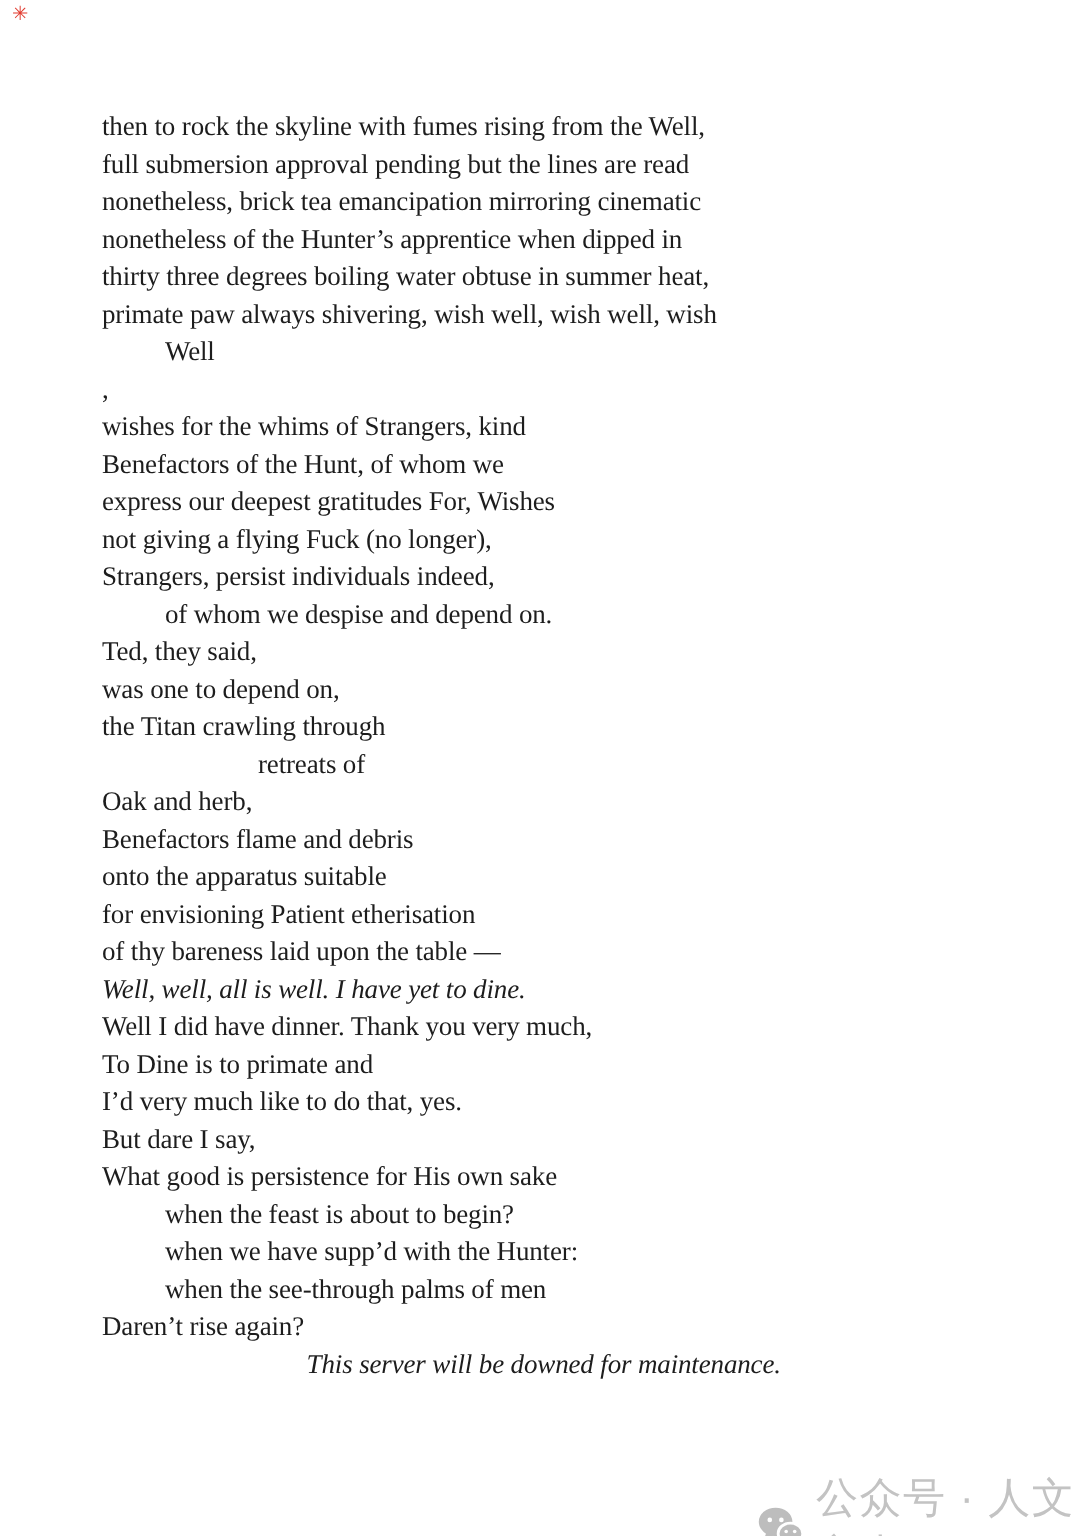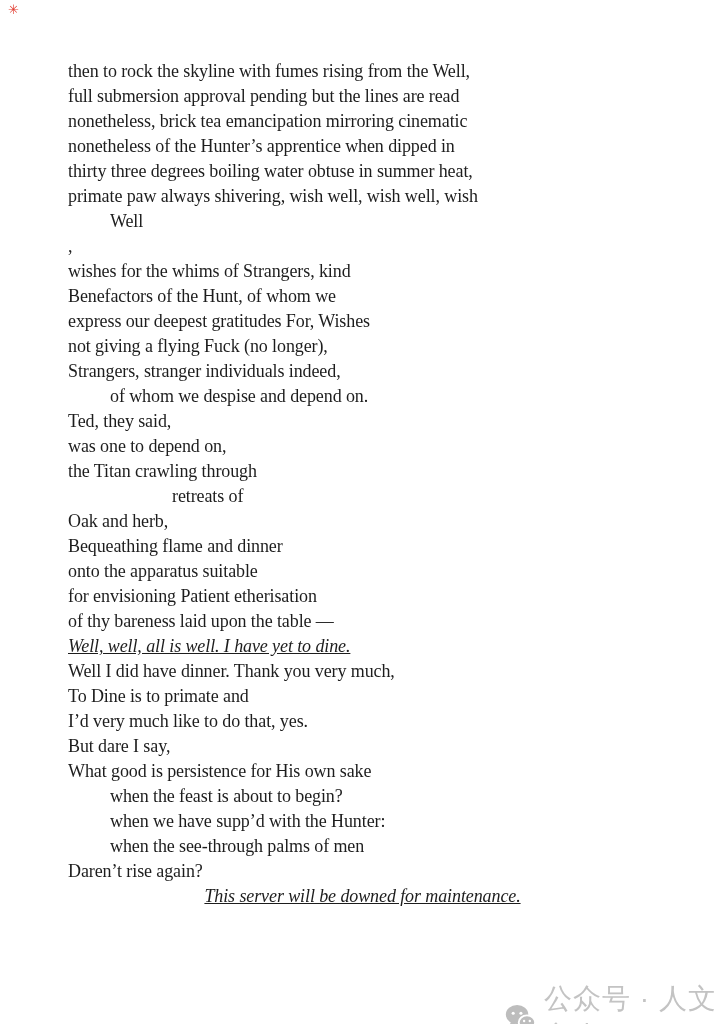--- a/index.html
+++ b/index.html
@@ -12,30 +12,30 @@
   }
   .corner-mark {
     position: absolute;
     left: 8px; top: 3px;
     font-size: 13px;
     line-height: 13px;
     font-family: "DejaVu Sans", sans-serif;
   }
   .poem {
     position: absolute;
-    left: 68px; top: 59px;
+    left: 68px; top: 72px;
     width: 589px;
     font-size: 18px;
     line-height: 25px;
     letter-spacing: -0.1px;
   }
   .poem .line { white-space: nowrap; }
   .poem .line.ind1 { padding-left: 42px; }
   .poem .line.ind2 { padding-left: 104px; }
-  .poem .line.it { font-style: italic; text-decoration: underline; }
+  .poem .line.it { font-style: italic; }
   .poem .line.right { text-align: center; white-space: normal; }
   .watermark {
     position: absolute;
     left: 505px; top: 980px;
     display: flex;
     align-items: center;
     gap: 8px;
   }
   .wm-icon { display: inline-flex; }
   .wm-text {
@@ -55,28 +55,28 @@
     <div class="line">nonetheless, brick tea emancipation mirroring cinematic</div>
     <div class="line">nonetheless of the Hunter’s apprentice when dipped in</div>
     <div class="line">thirty three degrees boiling water obtuse in summer heat,</div>
     <div class="line">primate paw always shivering, wish well, wish well, wish</div>
     <div class="line ind1">Well</div>
     <div class="line">,</div>
     <div class="line">wishes for the whims of Strangers, kind</div>
     <div class="line">Benefactors of the Hunt, of whom we</div>
     <div class="line">express our deepest gratitudes For, Wishes</div>
     <div class="line">not giving a flying Fuck (no longer),</div>
-    <div class="line">Strangers, stranger individuals indeed,</div>
+    <div class="line">Strangers, persist individuals indeed,</div>
     <div class="line ind1">of whom we despise and depend on.</div>
     <div class="line">Ted, they said,</div>
     <div class="line">was one to depend on,</div>
     <div class="line">the Titan crawling through</div>
     <div class="line ind2">retreats of</div>
     <div class="line">Oak and herb,</div>
-    <div class="line">Bequeathing flame and dinner</div>
+    <div class="line">Benefactors flame and debris</div>
     <div class="line">onto the apparatus suitable</div>
     <div class="line">for envisioning Patient etherisation</div>
     <div class="line">of thy bareness laid upon the table —</div>
     <div class="line it">Well, well, all is well. I have yet to dine.</div>
     <div class="line">Well I did have dinner. Thank you very much,</div>
     <div class="line">To Dine is to primate and</div>
     <div class="line">I’d very much like to do that, yes.</div>
     <div class="line">But dare I say,</div>
     <div class="line">What good is persistence for His own sake</div>
     <div class="line ind1">when the feast is about to begin?</div>

